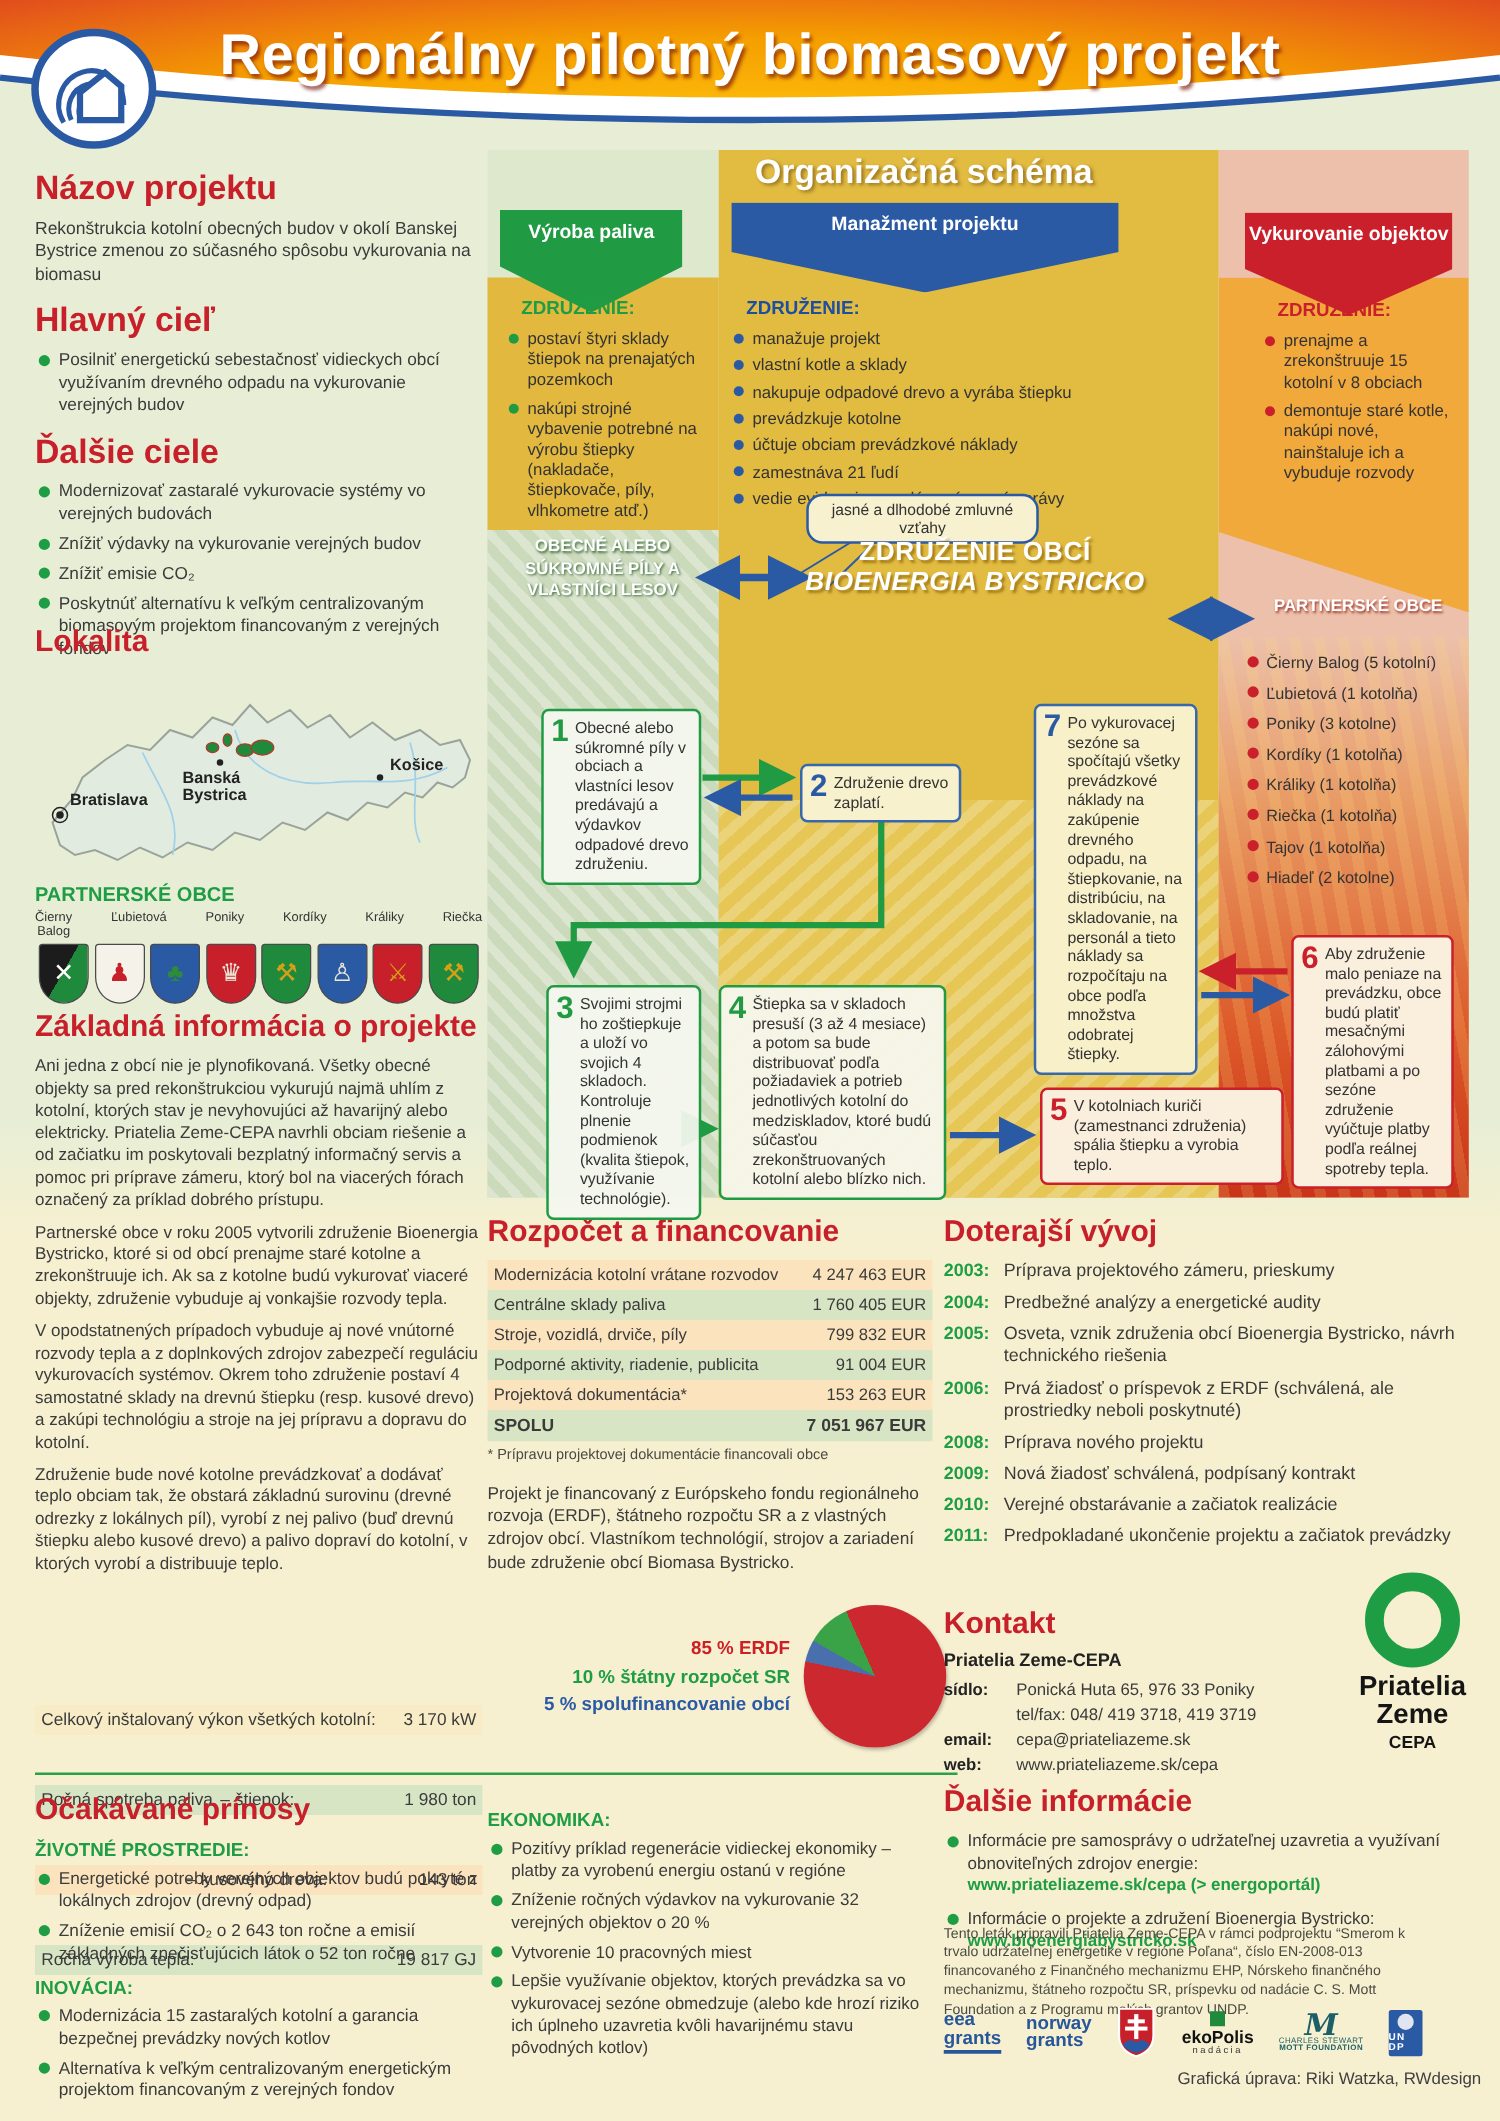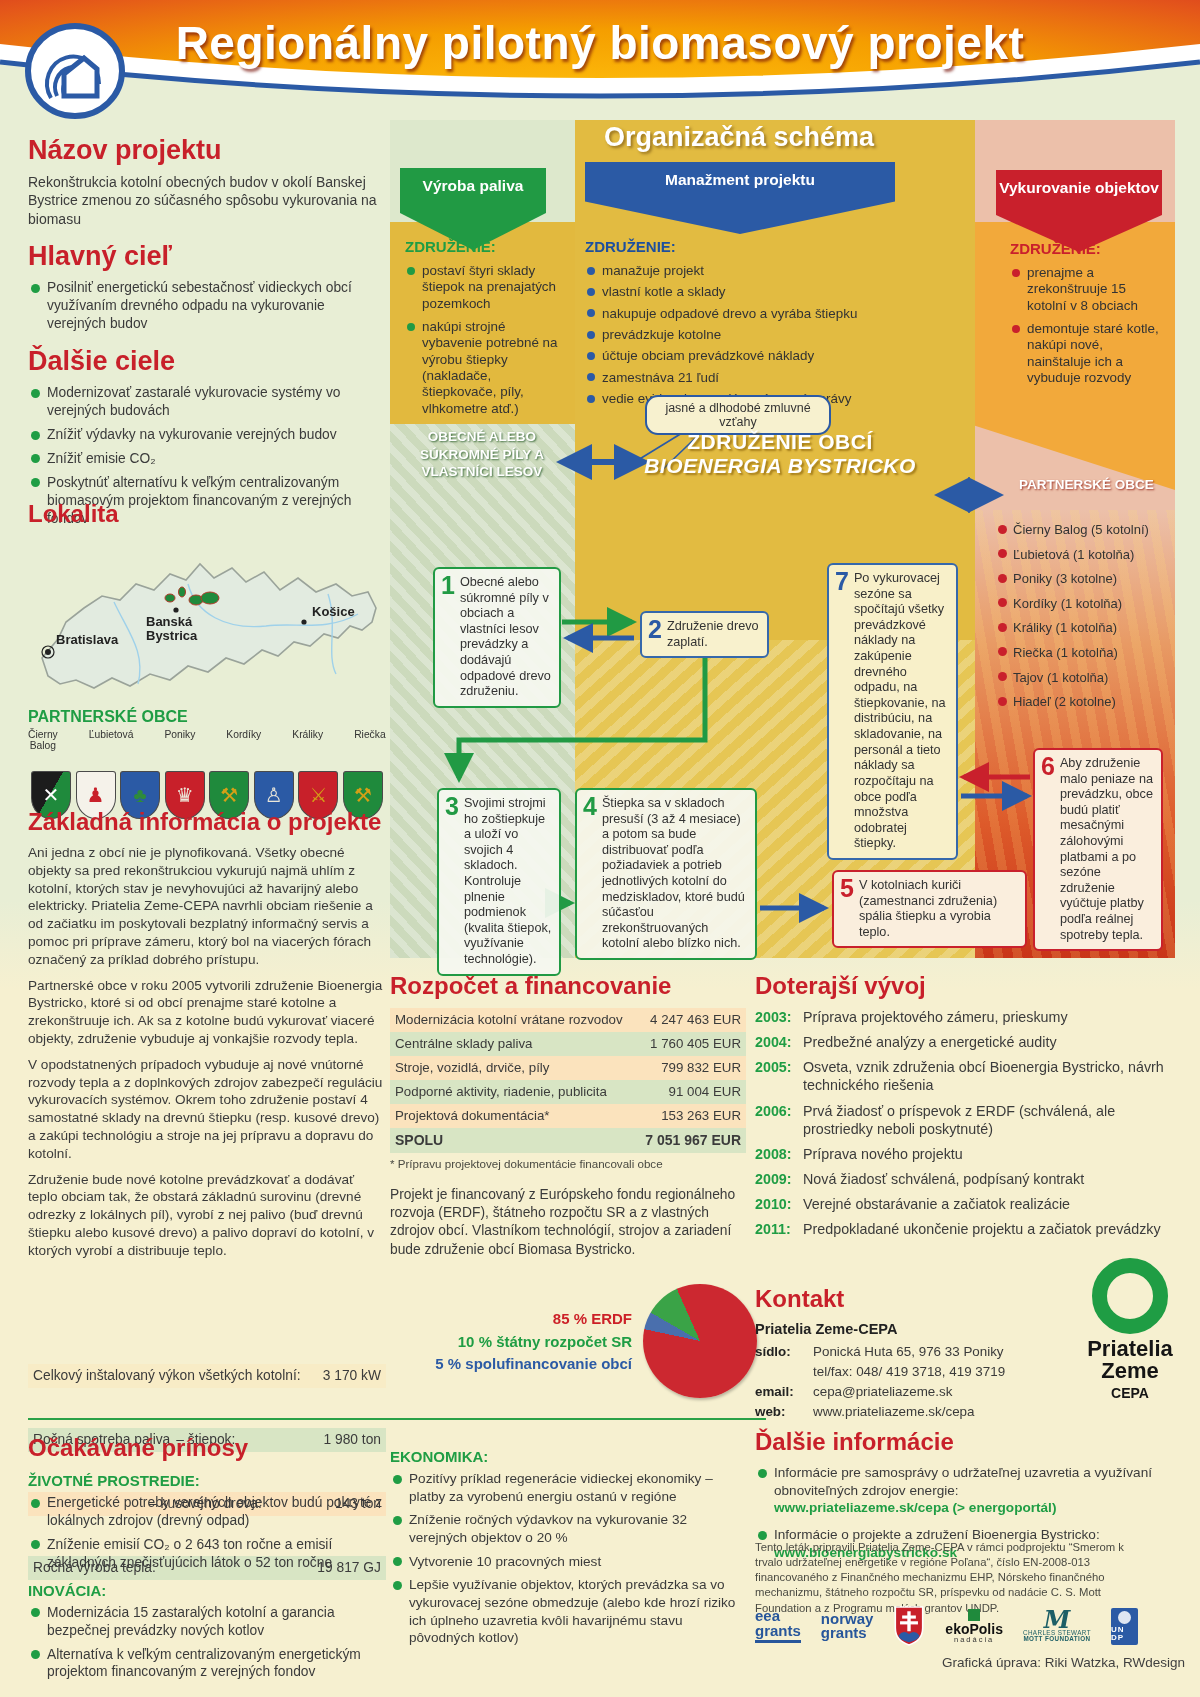--- a/index.html
+++ b/index.html
@@ -21,21 +21,21 @@
   ul.dots{list-style:none;margin:0;padding:0;}
   ul.dots li{position:relative;padding-left:19px;margin-bottom:6px;font-size:13.8px;line-height:1.3;}
   ul.dots li::before{content:"";position:absolute;left:3px;top:4.5px;width:9px;height:9px;border-radius:50%;background:#1f9d44;}
   .abs{position:absolute;}
   
   .left-goals{left:28px;top:122px;width:358px;}
   .left-goals p{margin:0 0 6px;font-size:14px;line-height:1.32;}
   .left-goals h3{margin:13px 0 7px;}
   .lokalita{left:28px;top:500px;width:358px;}
   .partner-sec{left:28px;top:708px;width:358px;}
-  .obce-names{display:flex;margin:3px 0 20px;gap:31px;}
+  .obce-names{display:flex;margin:3px 0 4px;gap:31px;}
   .obce-names span{flex:1;text-align:center;font-size:10.3px;color:#333;}
   .shields{display:flex;justify-content:space-between;padding:0 3px;}
   .shield{width:38px;height:46px;border:1px solid #4a4a4a;
           border-radius:3px 3px 50% 50% / 3px 3px 44% 44%;
           display:flex;align-items:center;justify-content:center;}
   .shield .glyph{font-size:20px;line-height:1;}
   .zakladna{left:28px;top:808px;width:358px;}
   .zakladna p{margin:0 0 8px;font-size:13.6px;line-height:1.31;}
   .stats{left:28px;top:1324px;width:358px;font-size:13.8px;}
   .stat-row{display:flex;align-items:baseline;padding:2px 5px;line-height:1.45;margin-top:40px;}
@@ -63,21 +63,21 @@
       background:repeating-linear-gradient(80deg,rgba(255,220,120,.18) 0 9px,rgba(0,0,0,0) 9px 19px),
                  linear-gradient(to bottom,#ecc0aa 0,#e89a64 30%,#dd5a2a 70%,#c93418 100%);}
   .schema-title{position:absolute;left:185px;top:12px;width:328px;text-align:center;z-index:3;
       color:#fff;font-size:27px;font-weight:bold;text-shadow:2px 2px 3px rgba(95,60,5,.55);}
   .banner{position:absolute;z-index:3;color:#fff;font-weight:bold;text-align:center;line-height:1.12;
       clip-path:polygon(0 0,100% 0,100% 55%,50% 100%,0 55%);padding-top:9px;box-sizing:border-box;font-size:15.5px;}
   .ban-g{left:10px;top:58px;width:146px;height:82px;background:#219a44;}
   .ban-b{left:195px;top:52px;width:310px;height:72px;background:#2b5aa5;}
   .ban-r{left:606px;top:60px;width:166px;height:82px;background:#c9202c;}
   .zdr{position:absolute;z-index:3;}
-  .zdr h4{font-size:15px;font-weight:bold;margin:0 0 8px;}
+  .zdr h4{font-size:15px;font-weight:bold;margin:0 12px 8px;}
   .zdr ul{list-style:none;margin:0;padding:0;font-size:13.4px;line-height:1.22;color:#333;}
   .zdr li{position:relative;padding-left:17px;margin-bottom:7px;}
   .zdr li::before{content:"";position:absolute;left:2px;top:3.5px;width:8px;height:8px;border-radius:50%;}
   .zg{left:15px;top:128px;width:160px;} .zg h4{color:#1f9d44;} .zg li::before{background:#219a44;}
   .zb{left:195px;top:128px;width:312px;} .zb h4{color:#1d4f9e;} .zb li{margin-bottom:5px;} .zb li::before{background:#2b5aa5;}
   .zr{left:620px;top:130px;width:158px;} .zr h4{color:#c9202c;} .zr li::before{background:#c9202c;}
   .note{position:absolute;left:255px;top:285px;width:186px;z-index:3;background:#f7f1cf;
       border:2px solid #2b5aa5;border-radius:13px;font-size:12.5px;text-align:center;padding:4px 6px;box-sizing:border-box;color:#333;}
   .actor{position:absolute;z-index:3;color:#fff;font-weight:bold;text-align:center;}
   .actor-left{left:18px;top:318px;width:148px;font-size:13.5px;line-height:1.3;text-shadow:1px 1px 2px rgba(45,95,45,.9);}
@@ -382,21 +382,21 @@
         <li>Kordíky (1 kotolňa)</li>
         <li>Králiky (1 kotolňa)</li>
         <li>Riečka (1 kotolňa)</li>
         <li>Tajov (1 kotolňa)</li>
         <li>Hiadeľ (2 kotolne)</li>
       </ul>
     </div>
 
     <div class="step step-g s1">
       <span class="n">1</span>
-      <span class="t">Obecné alebo súkromné píly v obciach a vlastníci lesov prevádzky a dodávajú odpadové drevo združeniu.</span>
+      <span class="t">Obecné alebo súkromné píly v obciach a vlastníci lesov predávajú a výdavkov odpadové drevo združeniu.</span>
     </div>
     <div class="step step-b s2">
       <span class="n">2</span>
       <span class="t">Združenie drevo zaplatí.</span>
     </div>
     <div class="step step-g s3">
       <span class="n">3</span>
       <span class="t">Svojimi strojmi ho zoštiepkuje a uloží vo svojich 4 skladoch. Kontroluje plnenie podmienok (kvalita štiepok, využívanie technológie).</span>
     </div>
     <div class="step step-g s4">

